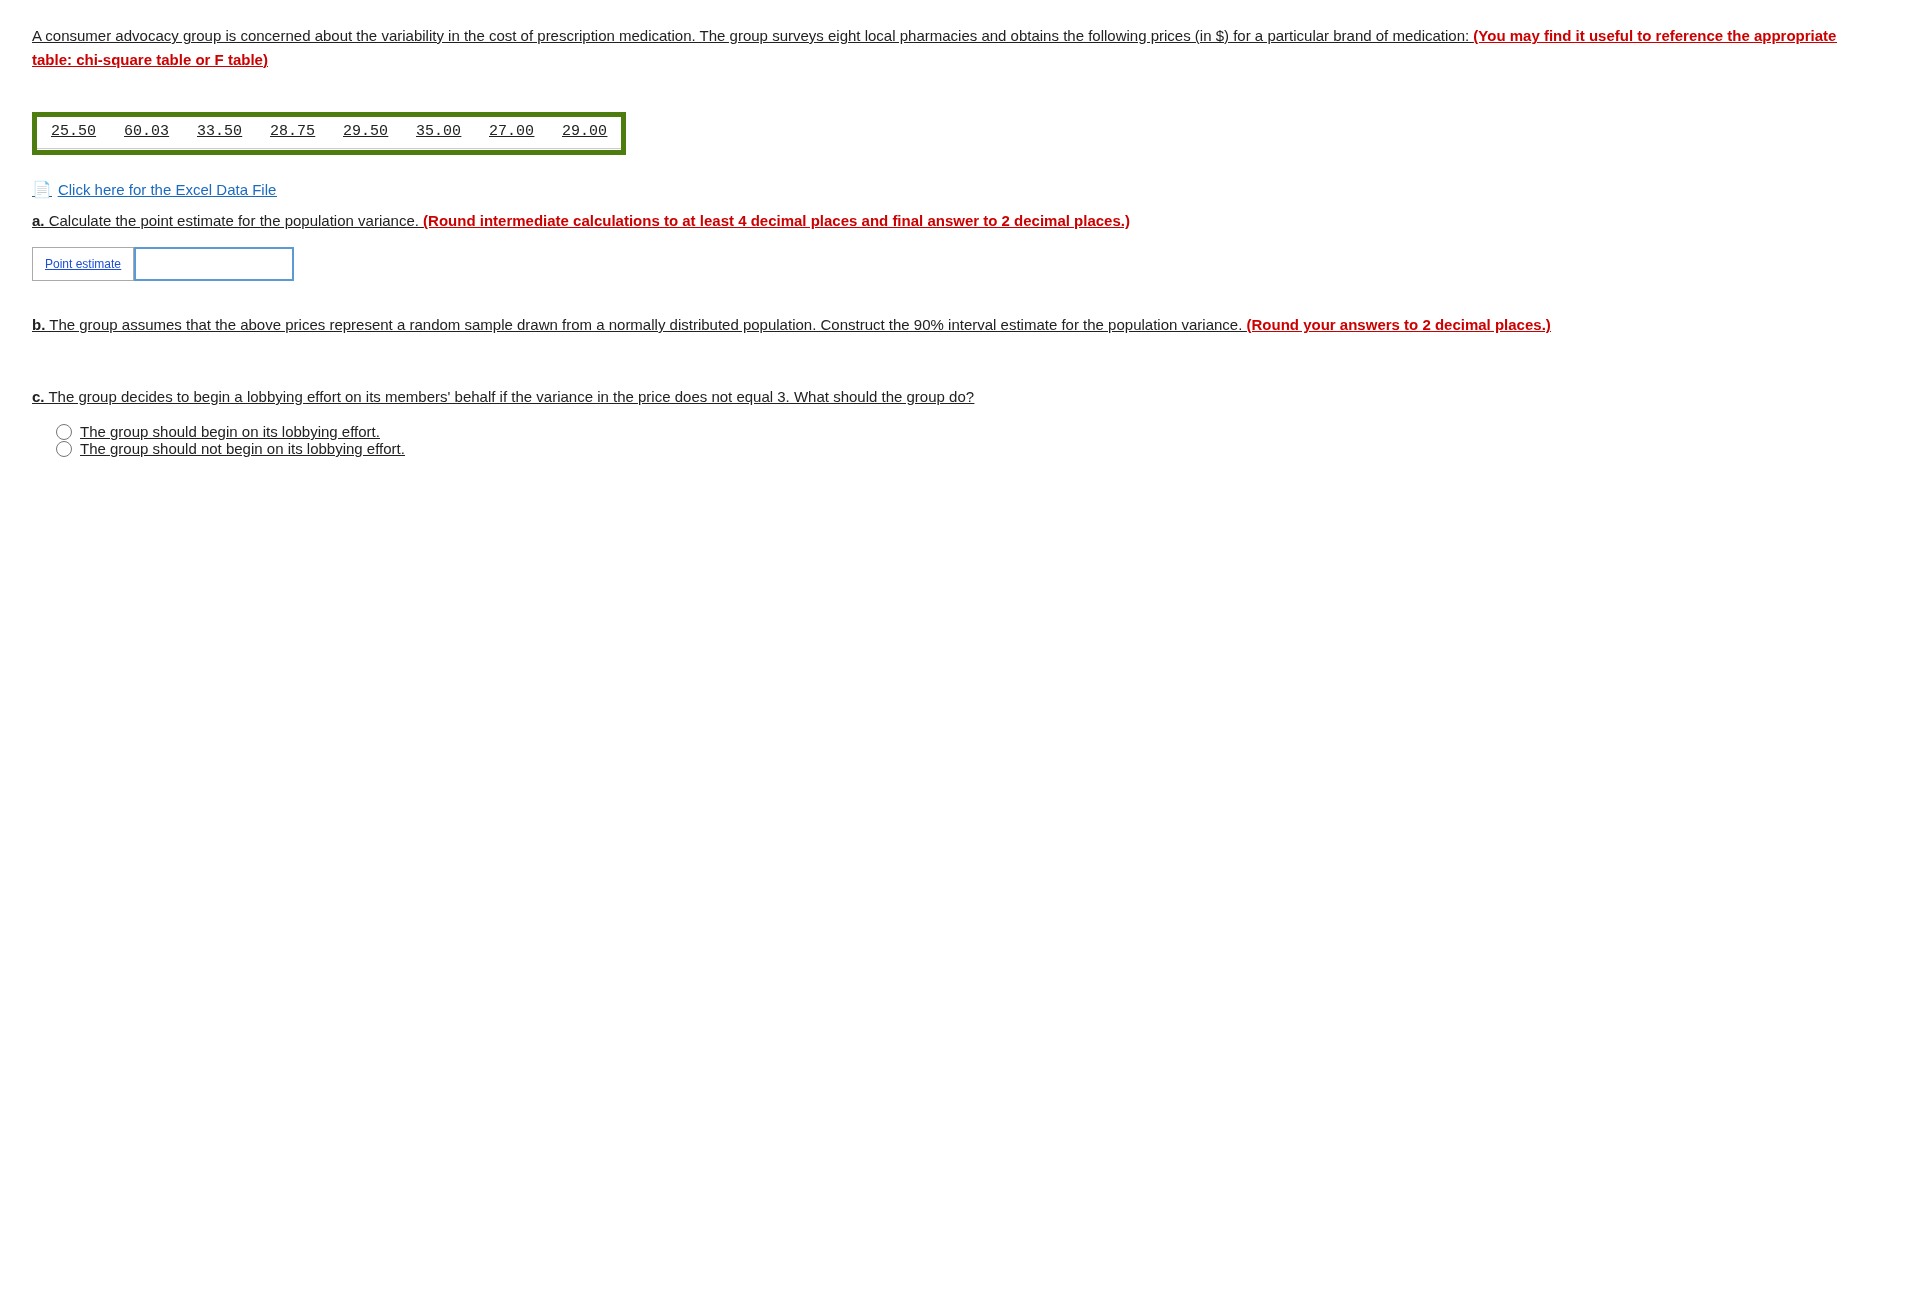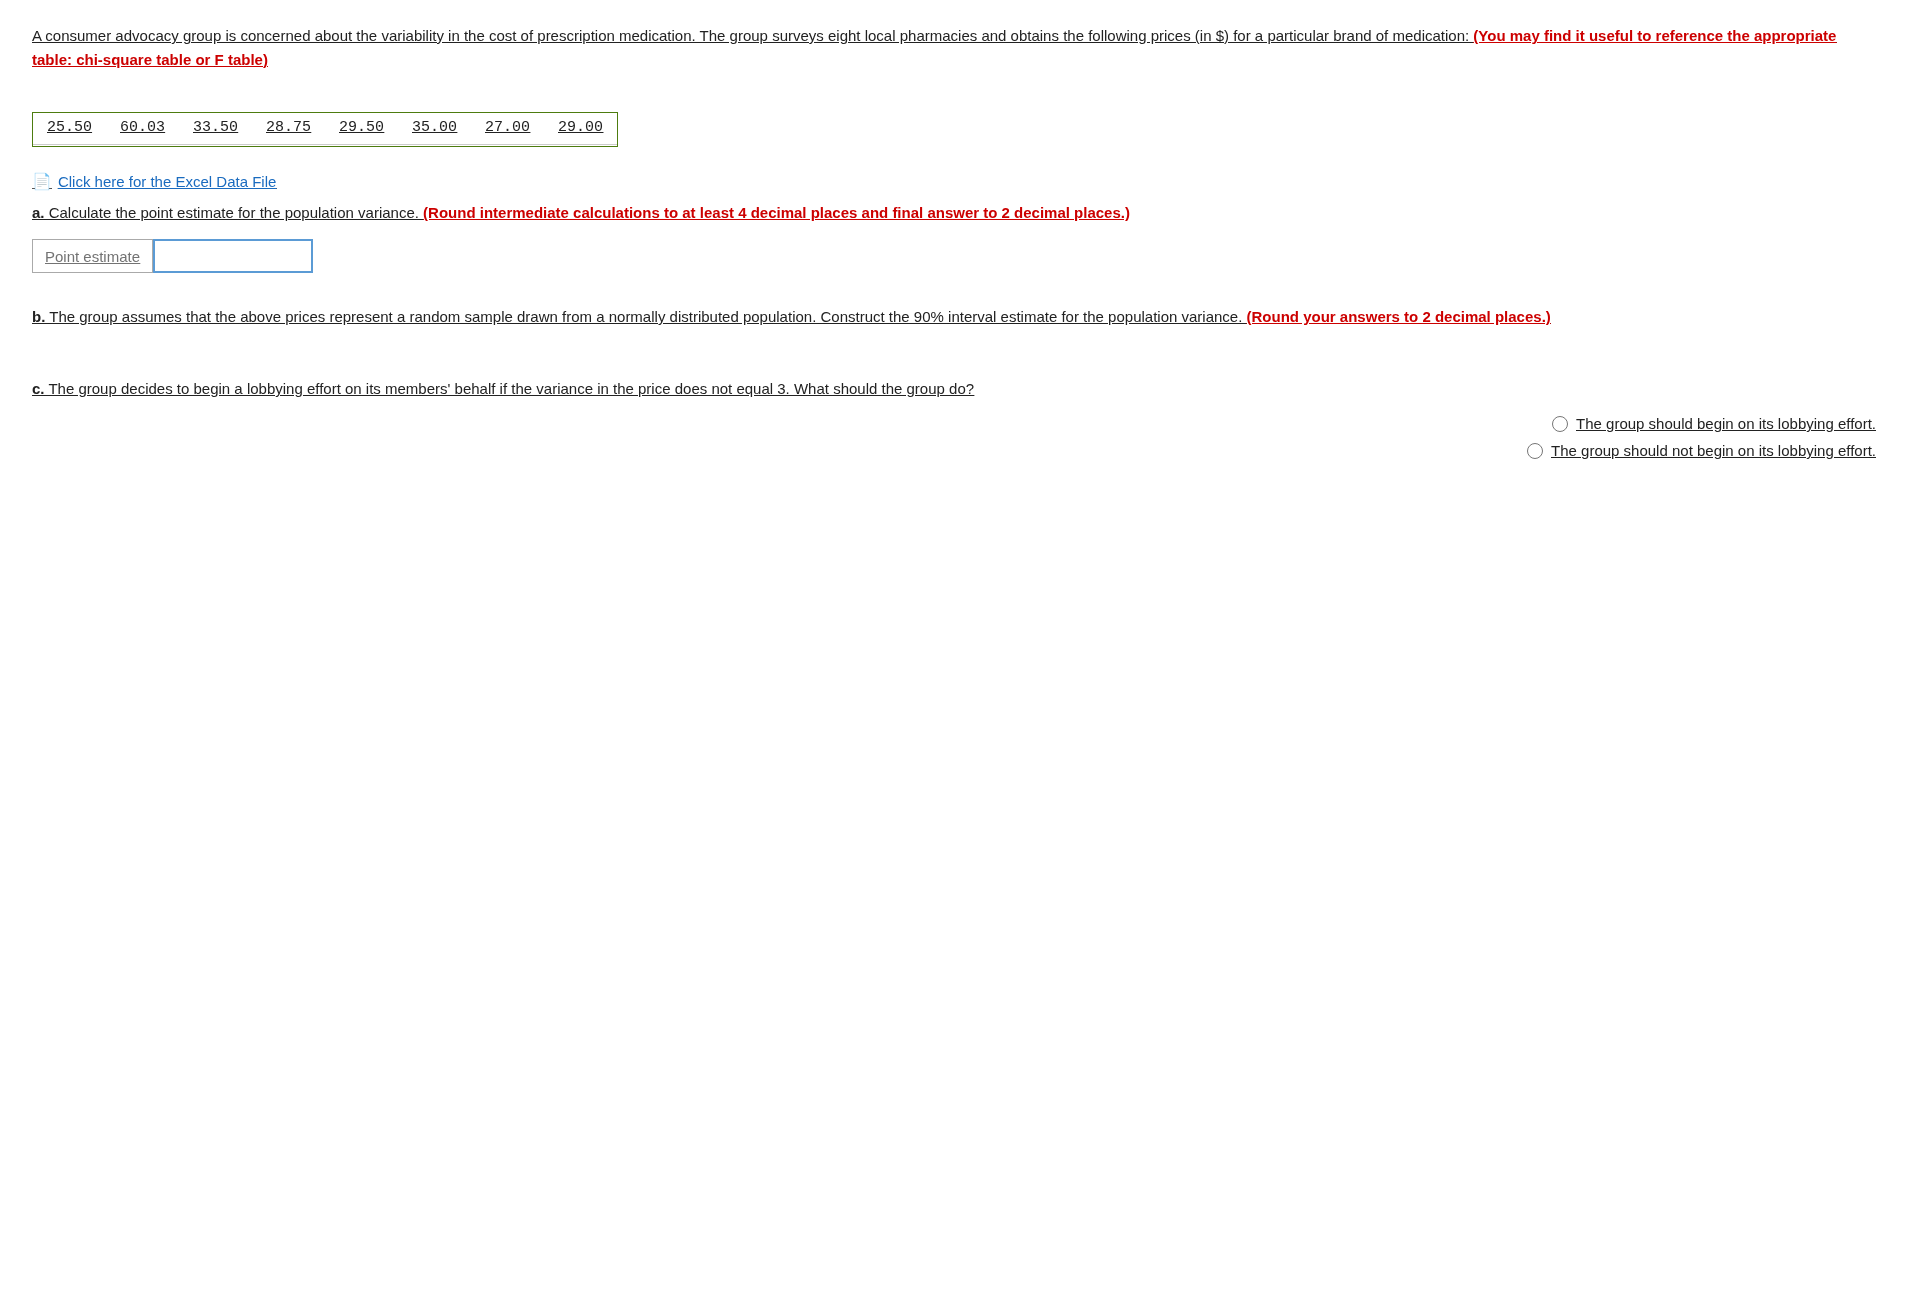--- a/index.html
+++ b/index.html
@@ -18,21 +18,21 @@
     .bold-red {
       color: #cc0000;
       font-weight: bold;
     }
     .link-red {
       color: #cc0000;
       text-decoration: underline;
       cursor: pointer;
     }
     .data-table-wrapper {
-      border: 1px solid #4d7c0f;
+      border: 5px solid #4d7c0f;
       display: inline-block;
       margin-bottom: 8px;
       margin-top: 8px;
     }
     .data-table {
       border-collapse: collapse;
     }
     .data-table td {
       padding: 6px 14px;
       font-family: 'Courier New', monospace;
@@ -62,22 +62,22 @@
     }
     .input-row {
       display: flex;
       align-items: center;
       gap: 0;
       margin-top: 8px;
     }
     .input-label-box {
       border: 1px solid #aaa;
       padding: 6px 12px;
-      font-size: 15px;
-      color: #737373;
+      font-size: 12px;
+      color: #1d4ed8;
       background: #fff;
       white-space: nowrap;
       height: 34px;
       display: flex;
       align-items: center;
     }
     .input-field {
       border: 2px solid #5b9bd5;
       height: 34px;
       width: 160px;
@@ -86,24 +86,22 @@
       outline: none;
     }
     .to-label {
       padding: 0 10px;
       font-size: 15px;
       color: #222;
     }
     .radio-group {
       display: flex;
       flex-direction: column;
-      gap: 10px;
       margin-top: 10px;
       margin-left: 24px;
-      align-items: flex-end;
     }
     .radio-item {
       display: flex;
       align-items: center;
       gap: 8px;
       font-size: 15px;
     }
     .radio-item input[type="radio"] {
       width: 16px;
       height: 16px;

